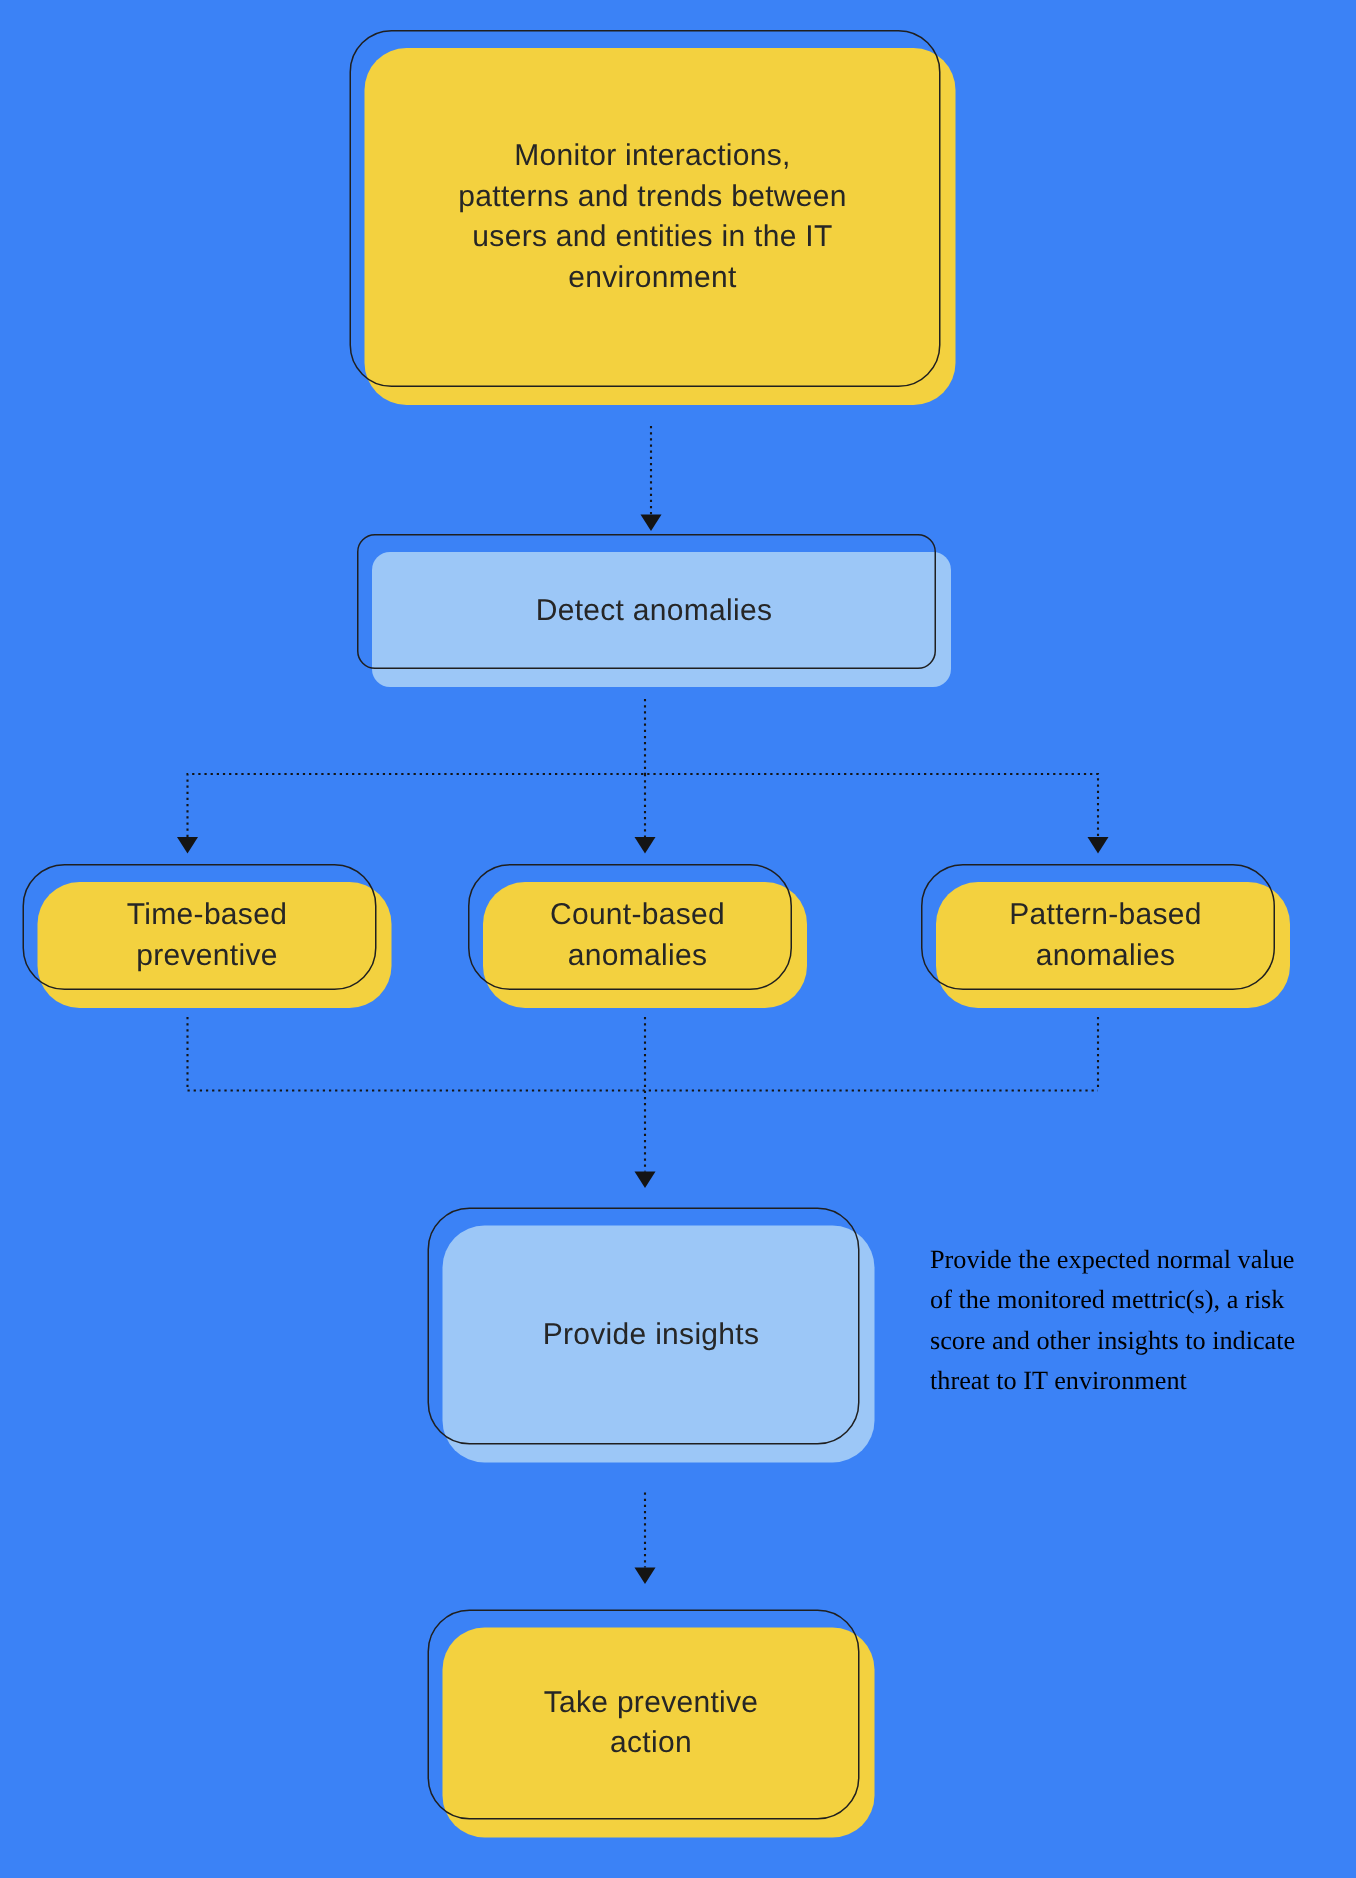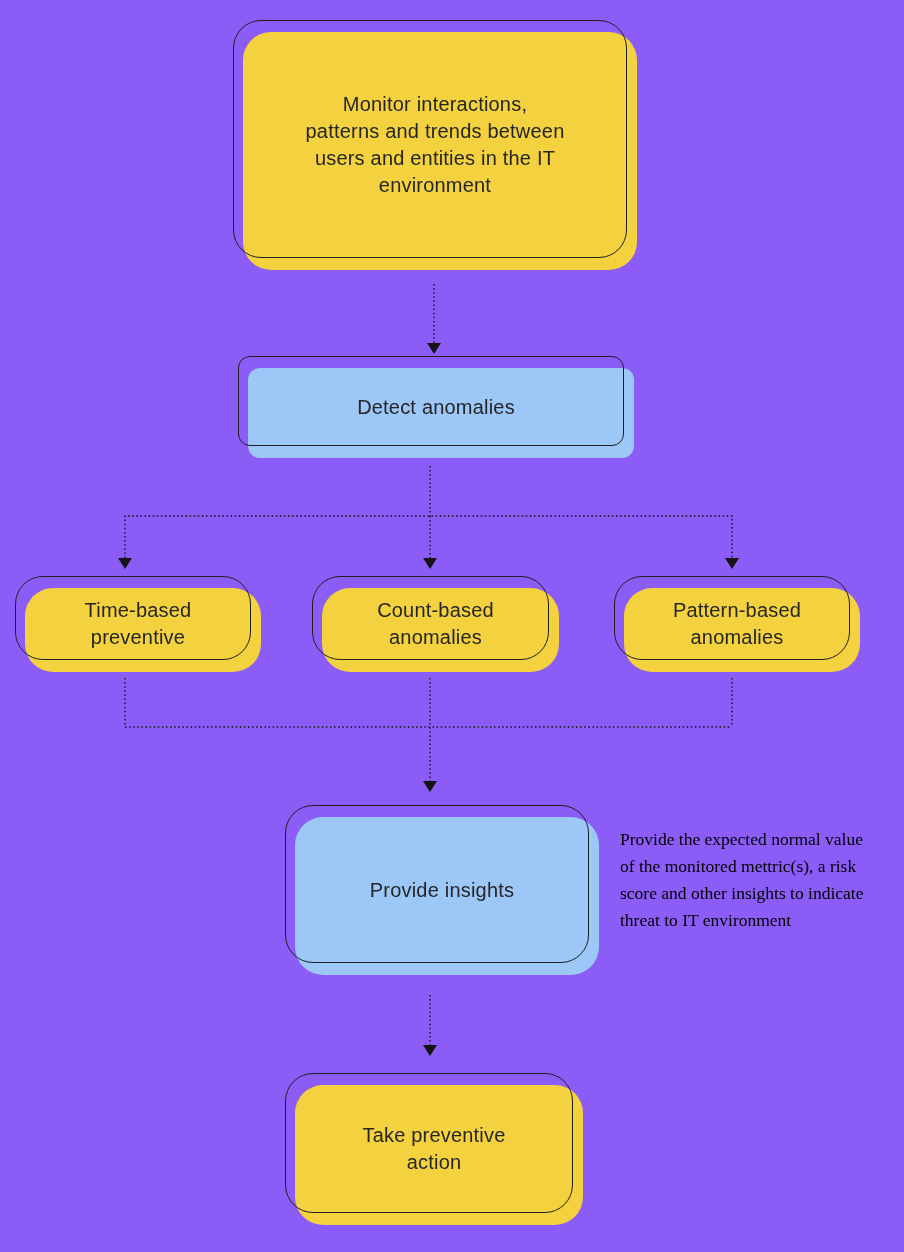--- a/index.html
+++ b/index.html
@@ -1,20 +1,20 @@
 <!DOCTYPE html>
 <html><head>
 <meta charset="utf-8">
 <style>
   html, body { margin: 0; padding: 0; background: #ffffff; }
   .canvas {
     position: relative;
     width: 904px;
     height: 1252px;
-    background: #8b5cf6;
+    background: #3b82f6;
     overflow: hidden;
     font-family: "Liberation Sans", "DejaVu Sans", sans-serif;
   }
   .connector-layer {
     position: absolute;
     left: 0; top: 0;
     width: 904px; height: 1252px;
     z-index: 1;
   }
   .node {
@@ -110,37 +110,37 @@
   </div>
 
   <div class="node r28" style="left:15px; top:576px; width:236px; height:84px;">
     <div class="node-fill" style="background: rgb(243, 209, 63);"></div>
     <div class="node-outline">
       <span class="node-label">Time-based
 preventive</span>
     </div>
   </div>
 
-  <div class="node r28" style="left:312px; top:576px; width:237px; height:84px;">
+  <div class="node r28" style="left:312px; top:576px; width:216px; height:84px;">
     <div class="node-fill" style="background: rgb(243, 209, 63);"></div>
     <div class="node-outline">
       <span class="node-label">Count-based
 anomalies</span>
     </div>
   </div>
 
   <div class="node r28" style="left:614px; top:576px; width:236px; height:84px;border-radius:30px;">
     <div class="node-fill" style="background: rgb(243, 209, 63);"></div>
     <div class="node-outline">
       <span class="node-label">Pattern-based
 anomalies</span>
     </div>
   </div>
 
-  <div class="node r28" style="left:285px; top:805px; width:288px; height:158px;padding-left:16px;">
+  <div class="node r28" style="left:285px; top:805px; width:288px; height:158px;">
     <div class="node-fill" style="background: rgb(156, 199, 247);"></div>
     <div class="node-outline">
       <span class="node-label">Provide insights</span>
     </div>
   </div>
 
   <div class="node r28" style="left:285px; top:1073px; width:288px; height:140px;">
     <div class="node-fill" style="background: rgb(243, 209, 63);"></div>
     <div class="node-outline">
       <span class="node-label">Take preventive

